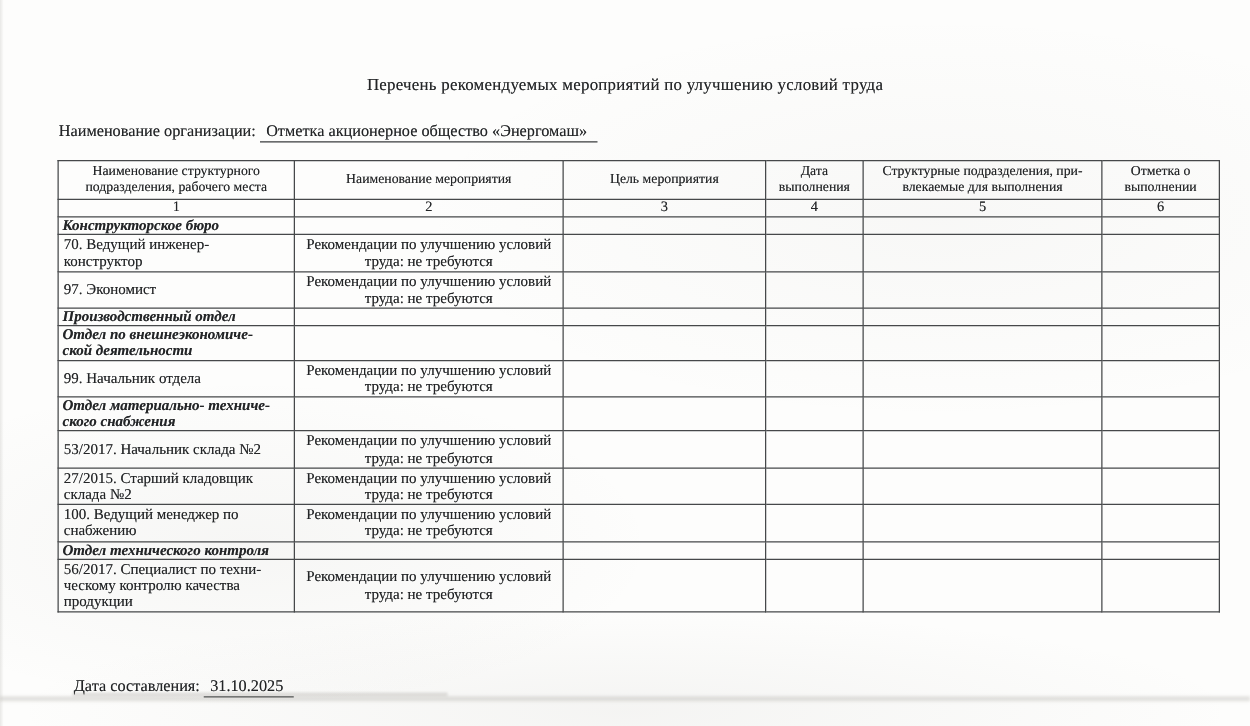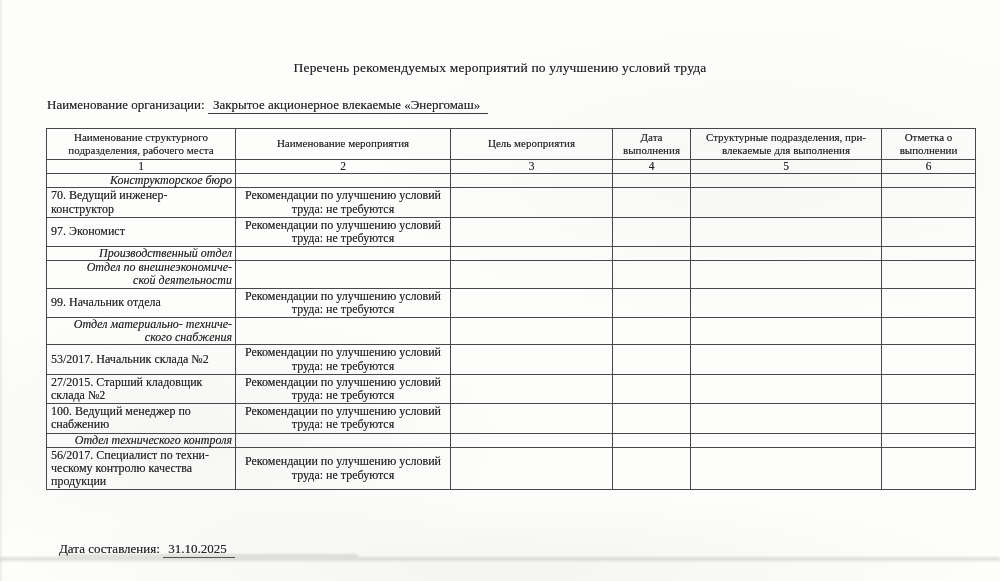--- a/index.html
+++ b/index.html
@@ -72,23 +72,23 @@
   }
   .num-row td {
     text-align: center;
     font-size: 11.5px;
     padding: 0 2px;
     line-height: 1.15;
   }
   td.cell-workplace { text-align: left; padding-left: 4px; }
   td.cell-measure   { text-align: center; }
   tr.section-row td.cell-section {
-    font-weight: normal;
+    font-weight: bold;
     font-style: italic;
-    text-align: right;
+    text-align: left;
     padding: 0 3px;
   }
   .date-line {
     position: absolute;
     top: 541px; left: 59px;
     font-size: 13px;
     white-space: nowrap;
   }
   
   .scan-band {
@@ -112,21 +112,21 @@
     background: linear-gradient(to right, rgba(140,138,132,0.18), transparent);
   }
 </style>
 </head>
 <body>
 
 <div class="page doc-text">
 
   <div class="title">Перечень рекомендуемых мероприятий по улучшению условий труда</div>
 
-  <div class="org-line"><span>Наименование организации:</span> <span class="underlined-value">Закрытое акционерное влекаемые «Энергомаш»</span></div>
+  <div class="org-line"><span>Наименование организации:</span> <span class="underlined-value">Отметка акционерное общество «Энергомаш»</span></div>
 
   <table class="measures">
     <colgroup>
       <col style="width:189px">
         <col style="width:215px">
         <col style="width:162px">
       <col style="width:78px">
         <col style="width:191px">
         <col style="width:94px">
     </colgroup>

